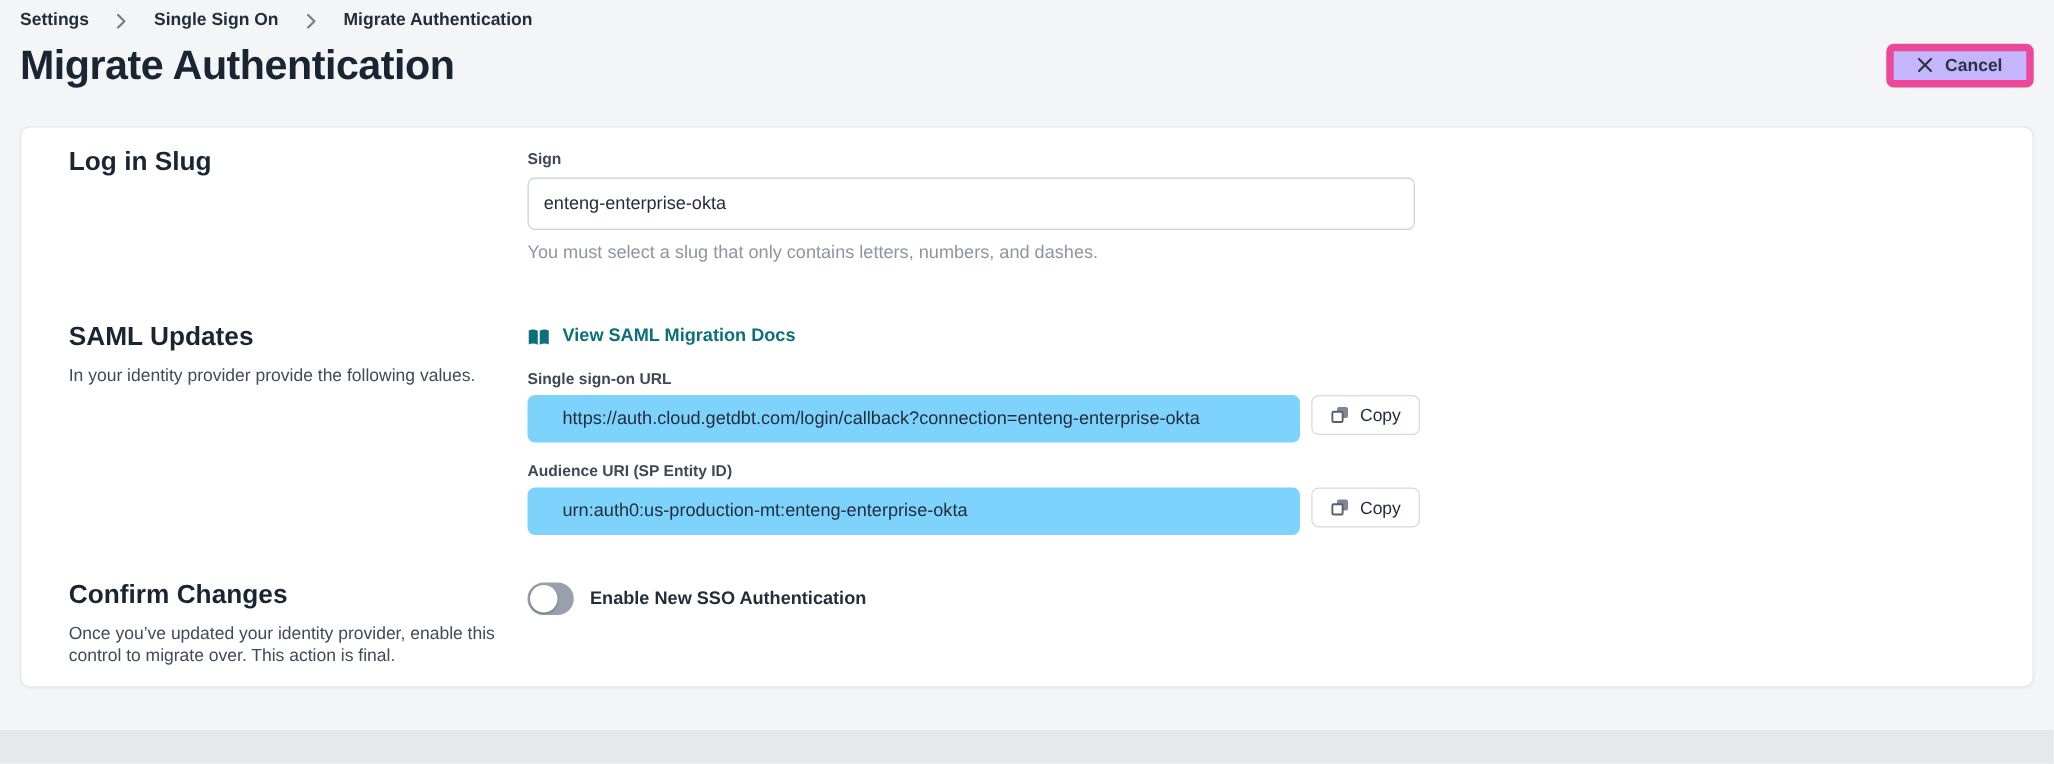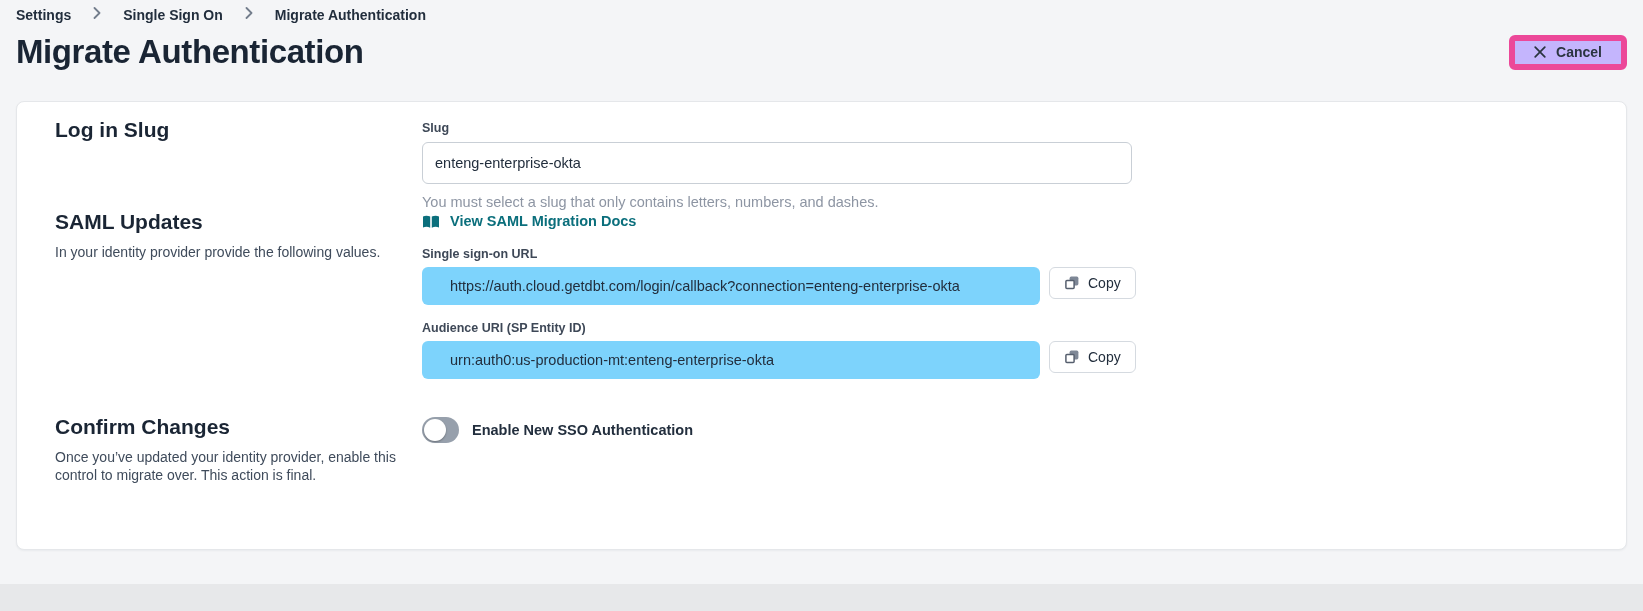--- a/index.html
+++ b/index.html
@@ -9,21 +9,21 @@
     background: #f4f5f7;
     font-family: "Liberation Sans", sans-serif;
     color: #222e3d;
     position: relative;
     overflow: hidden;
   }
   .page { padding: 0 16px; position: relative; z-index: 1; }
 
   
   .breadcrumb {
-    display: flex; align-items: flex-start; gap: 22px;
+    display: flex; align-items: flex-end; gap: 22px;
     padding-top: 7px;
     font-size: 14px; font-weight: 600; color: #222e3d;
   }
   .crumb { cursor: pointer; }
   .crumb.current { cursor: default; }
   .crumb-sep { display: inline-flex; align-items: center; }
 
   
   .header-row {
     display: flex; justify-content: space-between; align-items: center;
@@ -103,21 +103,21 @@
     width: 37px; height: 26px; border-radius: 13px;
     background: #97a0ac; position: relative; cursor: pointer; flex: none;
   }
   .toggle-knob {
     position: absolute; left: 2px; top: 2px;
     width: 22px; height: 22px; border-radius: 50%;
     background: #ffffff; box-shadow: 0 1px 2px rgba(0,0,0,0.3);
   }
   .toggle-label { font-size: 14.5px; font-weight: 700; color: #222e3d; }
 
-  .row-gap-1 { }
+  .row-gap-1 { margin-bottom: 48px; }
   .row-gap-2 { margin-bottom: 36px; }
 
   .footer-band {
     position: absolute; left: 0; bottom: 0;
     width: 100%; height: 27px; background: #e7e8ea;
   }
 </style>
 </head>
 <body>
 
@@ -153,21 +153,21 @@
     </div>
   </div>
 
   <div class="card">
 
     <div class="section-row row-gap-1">
       <div class="section-left">
         <h2 class="section-heading">Log in Slug</h2>
       </div>
       <div class="section-right">
-        <label class="field-label">Slug</label>
+        <label class="field-label">Sign</label>
         <input class="slug-input" type="text" value="enteng-enterprise-okta" style="">
         <div class="helper">You must select a slug that only contains letters, numbers, and dashes.</div>
       </div>
     </div>
 
     <div class="section-row row-gap-2">
       <div class="section-left">
         <h2 class="section-heading">SAML Updates</h2>
         <div class="section-desc">In your identity provider provide the following values.</div>
       </div>

